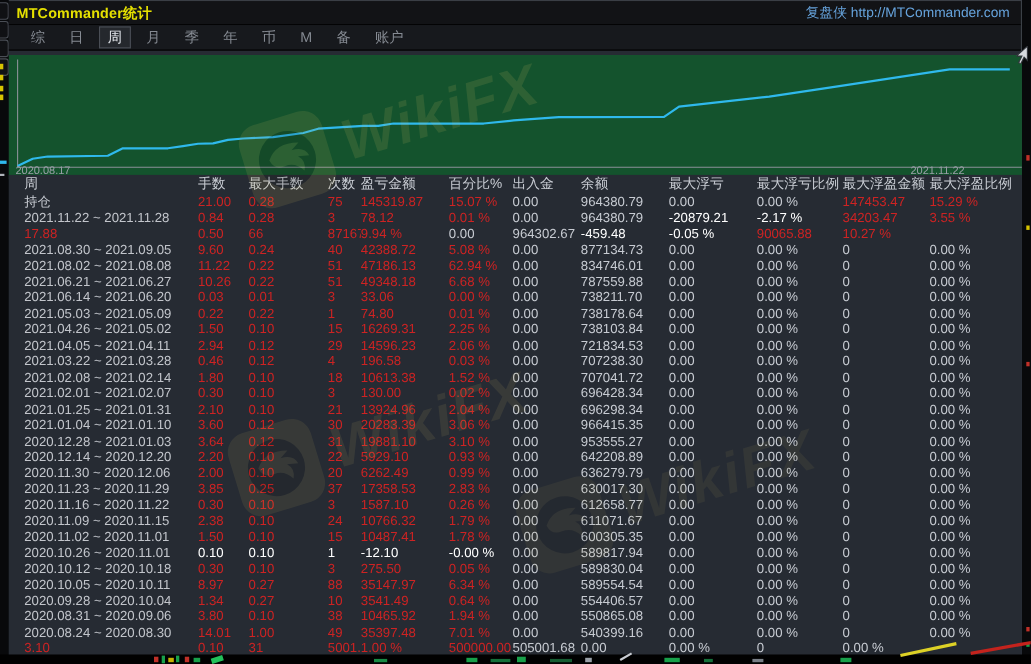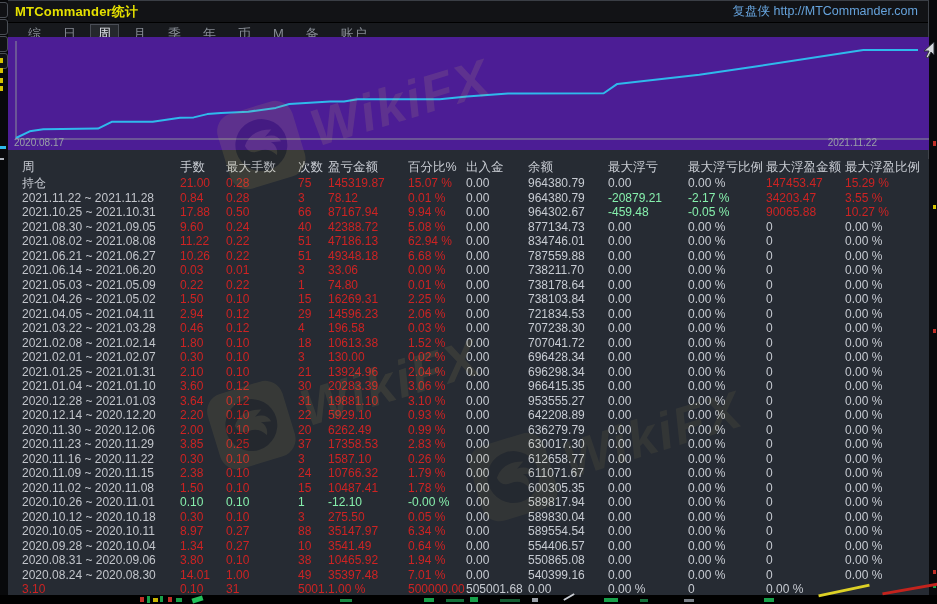--- a/index.html
+++ b/index.html
@@ -34,21 +34,21 @@
     display:flex;align-items:center;padding-left:12px;box-sizing:border-box;
     border-bottom:1px solid #000;
   }
   .mitem{
     color:#868b93;font-size:13px;padding:1px 7px;margin-right:6px;cursor:default;
     border:1px solid transparent;line-height:16px;
   }
   .mitem.sel{color:#e0e3e8;background:#25282d;border:1px solid #4a4e56;}
 
   
-  .chart{position:absolute;left:0;top:36px;width:921px;height:113px;background:#4c1d95;}
+  .chart{position:absolute;left:0;top:49px;width:921px;height:113px;background:#14532d;}
   .chart svg{position:absolute;left:0;top:0;}
   .axis-label{position:absolute;color:#9aa0a8;font-size:10px;top:100px;}
   .axis-label.left{left:6px;}
   .axis-label.right{right:52px;}
 
   
   .wm{position:absolute;display:flex;align-items:center;transform:rotate(-17deg);
       opacity:.13;pointer-events:none;z-index:5;}
   .wm .wm-logo{width:78px;height:78px;border-radius:18px;background:#cdb95f;
       display:flex;align-items:center;justify-content:center;flex:0 0 auto;}
@@ -61,21 +61,21 @@
     display:grid;height:14.5px;line-height:14.5px;white-space:nowrap;
     grid-template-columns:158px 46px 72px 30px 80px 58px 62px 80px 80px 78px 79px 1fr;
     padding-left:14px;font-size:12px;overflow:hidden;
   }
   .thead{height:17px;line-height:17px;color:#c9cdd4;font-size:12.5px;}
   .trow.total{background:#06070a;height:16px;line-height:16px;}
   .cell{overflow:hidden;}
   .c-d{color:#c2c5cb;}
   .c-w{color:#c7cbd2;}
   .c-r{color:#cd2323;}
-  .c-g{color:#86efac;}
+  .c-g{color:#ffffff;}
 
   .cursor{position:absolute;left:924px;top:42px;z-index:9;}
 </style>
 </head>
 <body>
 
 <div class="screen">
 
   <div class="edge-left" id="edgeLeft">
       <div class="frag" style="left: -6px; top: 2px; width: 12px; height: 14px; border: 1px solid rgb(74, 78, 85); border-radius: 3px; background: rgb(16, 17, 20);"></div>
@@ -185,21 +185,20 @@
           <span class="cell c-r">78.12</span>
           <span class="cell c-r">0.01 %</span>
           <span class="cell c-w">0.00</span>
           <span class="cell c-w">964380.79</span>
           <span class="cell c-g">-20879.21</span>
           <span class="cell c-g">-2.17 %</span>
           <span class="cell c-r">34203.47</span>
           <span class="cell c-r">3.55 %</span>
         </div>
         <div class="trow">
-          <span class="cell c-d">2021.10.25 ~ 2021.10.31</span>
           <span class="cell c-r">17.88</span>
           <span class="cell c-r">0.50</span>
           <span class="cell c-r">66</span>
           <span class="cell c-r">87167.94</span>
           <span class="cell c-r">9.94 %</span>
           <span class="cell c-w">0.00</span>
           <span class="cell c-w">964302.67</span>
           <span class="cell c-g">-459.48</span>
           <span class="cell c-g">-0.05 %</span>
           <span class="cell c-r">90065.88</span>
@@ -451,21 +450,21 @@
           <span class="cell c-r">10766.32</span>
           <span class="cell c-r">1.79 %</span>
           <span class="cell c-w">0.00</span>
           <span class="cell c-w">611071.67</span>
           <span class="cell c-w">0.00</span>
           <span class="cell c-w">0.00 %</span>
           <span class="cell c-w">0</span>
           <span class="cell c-w">0.00 %</span>
         </div>
         <div class="trow">
-          <span class="cell c-d">2020.11.02 ~ 2020.11.08</span>
+          <span class="cell c-d">2020.11.02 ~ 2020.11.01</span>
           <span class="cell c-r">1.50</span>
           <span class="cell c-r">0.10</span>
           <span class="cell c-r">15</span>
           <span class="cell c-r">10487.41</span>
           <span class="cell c-r">1.78 %</span>
           <span class="cell c-w">0.00</span>
           <span class="cell c-w">600305.35</span>
           <span class="cell c-w">0.00</span>
           <span class="cell c-w">0.00 %</span>
           <span class="cell c-w">0</span>

